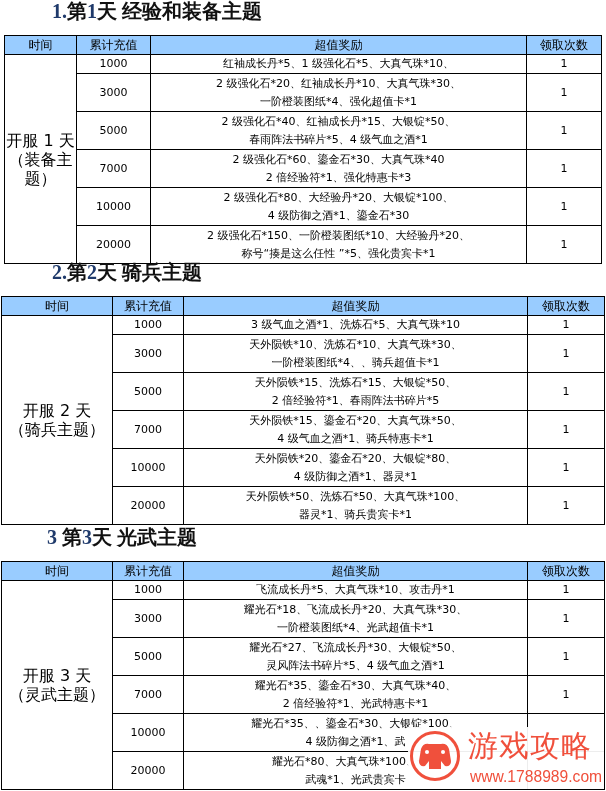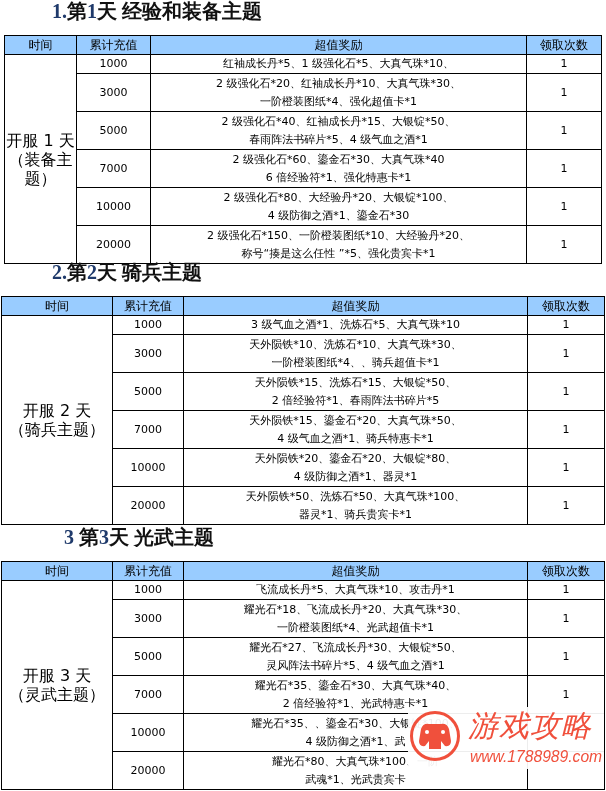--- a/index.html
+++ b/index.html
@@ -39,23 +39,22 @@
     height: 18px;
   }
   table.rewards td.amount { font-size: 11px; text-align: center; }
   table.rewards td.reward { white-space: nowrap; }
   table.rewards td.day { font-size: 16px; line-height: 19px; }
   tr.r1 td { height: 18px; }
   tr.r2 td { height: 37px; }
   .line { display: block; }
 
   .watermark {
-    position: absolute; left: 408px; top: 707px; width: 196px; height: 62px;
+    position: absolute; left: 408px; top: 727px; width: 196px; height: 62px;
     background: rgba(255,255,255,0.93);
-    font-style: italic;
   }
   .wm-circle {
     position: absolute; left: 2px; top: 4px; width: 50px; height: 50px;
     border: 3px solid #f0503c; border-radius: 50%; box-sizing: border-box;
     display: flex; align-items: center; justify-content: center;
   }
   .wm-title {
     position: absolute; left: 60px; top: 0px;
     font-family: "DejaVu Serif", "Liberation Serif", serif;
     font-size: 30px; line-height: 38px; color: #f0503c; letter-spacing: 1px;
@@ -115,21 +114,21 @@
       <td class="reward">
           <span class="line">2 级强化石*40、红袖成长丹*15、大银锭*50、</span>
           <span class="line">春雨阵法书碎片*5、4 级气血之酒*1</span>
         </td>
       <td>1</td>
     </tr>
     <tr class="r2">
       <td class="amount">7000</td>
       <td class="reward">
           <span class="line">2 级强化石*60、鎏金石*30、大真气珠*40</span>
-          <span class="line">6 倍经验符*1、强化特惠卡*1</span>
+          <span class="line">2 倍经验符*1、强化特惠卡*3</span>
         </td>
       <td>1</td>
     </tr>
     <tr class="r2">
       <td class="amount">10000</td>
       <td class="reward">
           <span class="line">2 级强化石*80、大经验丹*20、大银锭*100、</span>
           <span class="line">4 级防御之酒*1、鎏金石*30</span>
         </td>
       <td>1</td>
@@ -211,21 +210,21 @@
       <td class="amount">20000</td>
       <td class="reward">
           <span class="line">天外陨铁*50、洗炼石*50、大真气珠*100、</span>
           <span class="line">器灵*1、骑兵贵宾卡*1</span>
         </td>
       <td>1</td>
     </tr>
   </tbody>
 </table>
 
-<div class="section-title" style="left:64px; top:528px;">
+<div class="section-title" style="left:47px; top:528px;">
   <span class="num">3 </span><span>第</span><span class="num">3</span><span>天  光武主题</span>
 </div>
 <table class="rewards" style="left:1px; top:561px; width:603px;">
   <colgroup>
       <col style="width:111px">
       <col style="width:71px">
       <col style="width:344px">
       <col style="width:77px">
     </colgroup>
   <thead>

